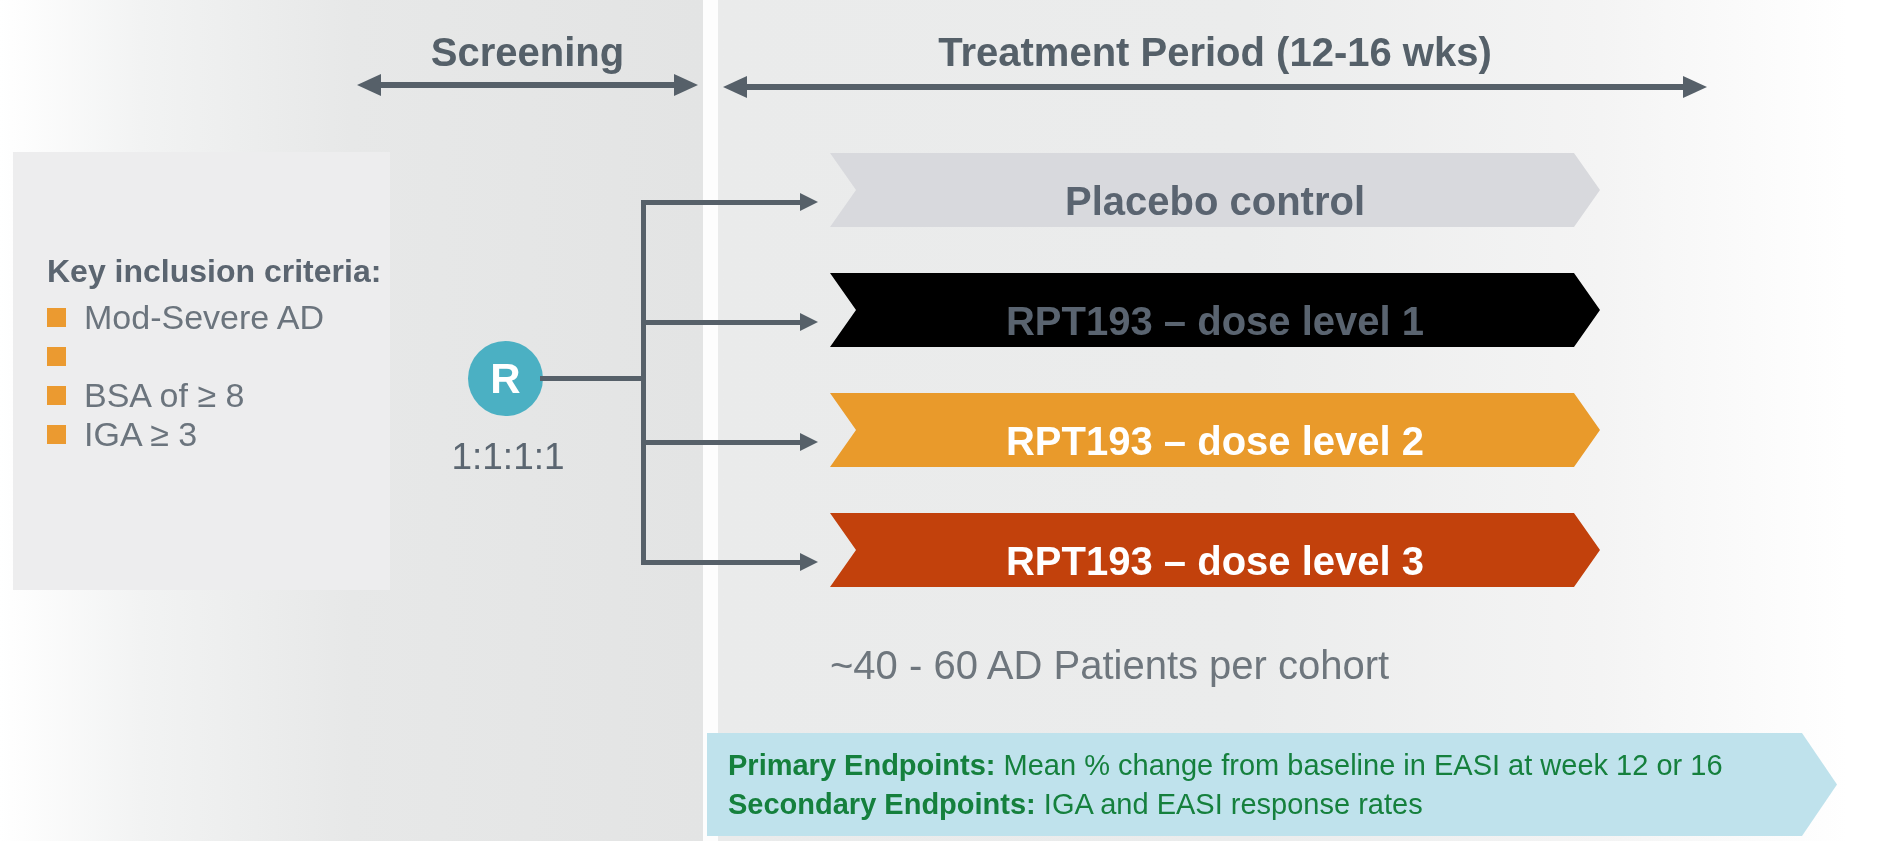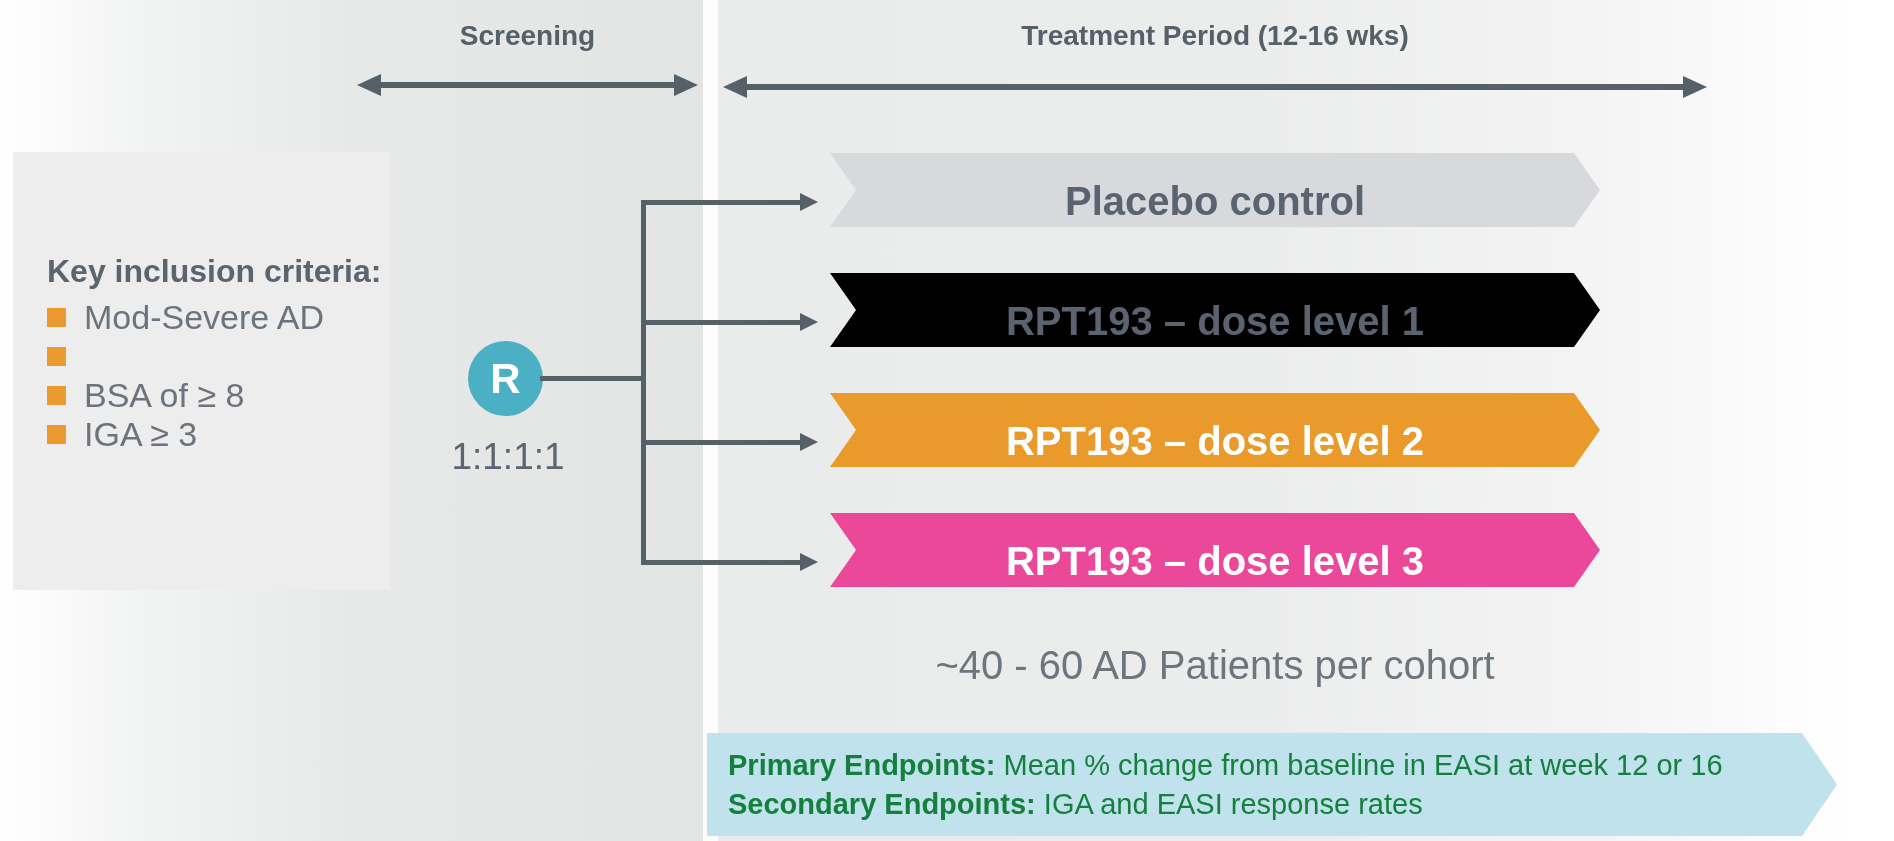--- a/index.html
+++ b/index.html
@@ -8,21 +8,21 @@
     font-family:"Liberation Sans", sans-serif;
   }
   
   .bg-left{position:absolute;left:0;top:0;width:703px;height:841px;
     background:linear-gradient(to right,#ffffff 0%,#f2f3f3 20%,#e7e8e8 50%,#e3e4e4 100%);}
   .bg-divider{position:absolute;left:703px;top:0;width:15px;height:841px;background:#fdfdfd;}
   .bg-right{position:absolute;left:718px;top:0;width:1176px;height:841px;
     background:linear-gradient(to right,#eaebeb 0%,#ebecec 45%,#f4f4f4 75%,#ffffff 96%);}
 
   
-  .phase-label{position:absolute;top:14px;font-size:28px;font-weight:700;color:#556069;
+  .phase-label{position:absolute;top:30px;font-size:40px;font-weight:700;color:#556069;
     text-align:center;line-height:44px;}
   #screening-label{left:357px;width:341px;}
   #treatment-label{left:723px;width:984px;}
 
   
   .h2arrow{position:absolute;height:22px;}
   #screening-arrow{left:357px;top:74px;width:341px;}
   #treatment-arrow{left:723px;top:76px;width:984px;}
   .h2arrow .shaft{position:absolute;left:18px;right:18px;top:8px;height:6px;background:#566069;}
   .h2arrow .head-l{position:absolute;left:0;top:0;width:0;height:0;
@@ -53,21 +53,21 @@
     border-top:9px solid transparent;border-bottom:9px solid transparent;border-left:18px solid #566069;}
   #branch-1{top:193px;} #branch-2{top:313px;} #branch-3{top:433px;} #branch-4{top:553px;}
 
   
   .arm-bar{position:absolute;left:830px;width:770px;height:74px;
     clip-path:polygon(0 0,744px 0,100% 50%,744px 100%,0 100%,26px 50%);
     text-align:center;line-height:97px;font-size:40px;font-weight:700;}
   #arm-0{top:153px;} #arm-1{top:273px;} #arm-2{top:393px;} #arm-3{top:513px;}
 
   
-  #cohort-note{position:absolute;left:830px;top:642px;width:770px;text-align:center;
+  #cohort-note{position:absolute;left:830px;top:642px;width:770px;
     font-size:40px;color:#6e767d;line-height:46px;}
 
   
   #endpoints-box{position:absolute;left:707px;top:733px;width:1130px;height:103px;background:#bfe2ec;
     clip-path:polygon(0 0,1095px 0,100% 50%,1095px 100%,0 100%);}
   .ep-line{position:absolute;left:21px;font-size:29px;color:#15803d;line-height:39px;white-space:nowrap;}
   #ep-line-1{top:13px;} #ep-line-2{top:52px;}
   .ep-label{font-weight:700;}
 </style>
 </head>
@@ -131,21 +131,21 @@
     <span class="head"></span>
   </div>
   <div id="branch-4" class="branch-arrow">
     <span class="shaft"></span>
     <span class="head"></span>
   </div>
 
   <div id="arm-0" class="arm-bar" style="background: rgb(216, 217, 221); color: rgb(90, 100, 112);">Placebo control</div>
   <div id="arm-1" class="arm-bar" style="background: #000000; color: rgb(90, 100, 112);">RPT193 – dose level 1</div>
   <div id="arm-2" class="arm-bar" style="background: rgb(233, 154, 43); color: rgb(255, 255, 255);">RPT193 – dose level 2</div>
-  <div id="arm-3" class="arm-bar" style="background: #ec4899; color: rgb(255, 255, 255);">RPT193 – dose level 3</div>
+  <div id="arm-3" class="arm-bar" style="background: #c2410c; color: rgb(255, 255, 255);">RPT193 – dose level 3</div>
 
   <div id="cohort-note">~40 - 60 AD Patients per cohort</div>
 
   <div id="endpoints-box" style="background: rgb(191, 226, 236);">
     <div id="ep-line-1" class="ep-line">
       <span class="ep-label">Primary Endpoints:</span>
       <span>Mean % change from baseline in EASI at week 12 or 16</span>
     </div>
     <div id="ep-line-2" class="ep-line">
       <span class="ep-label">Secondary Endpoints:</span>

